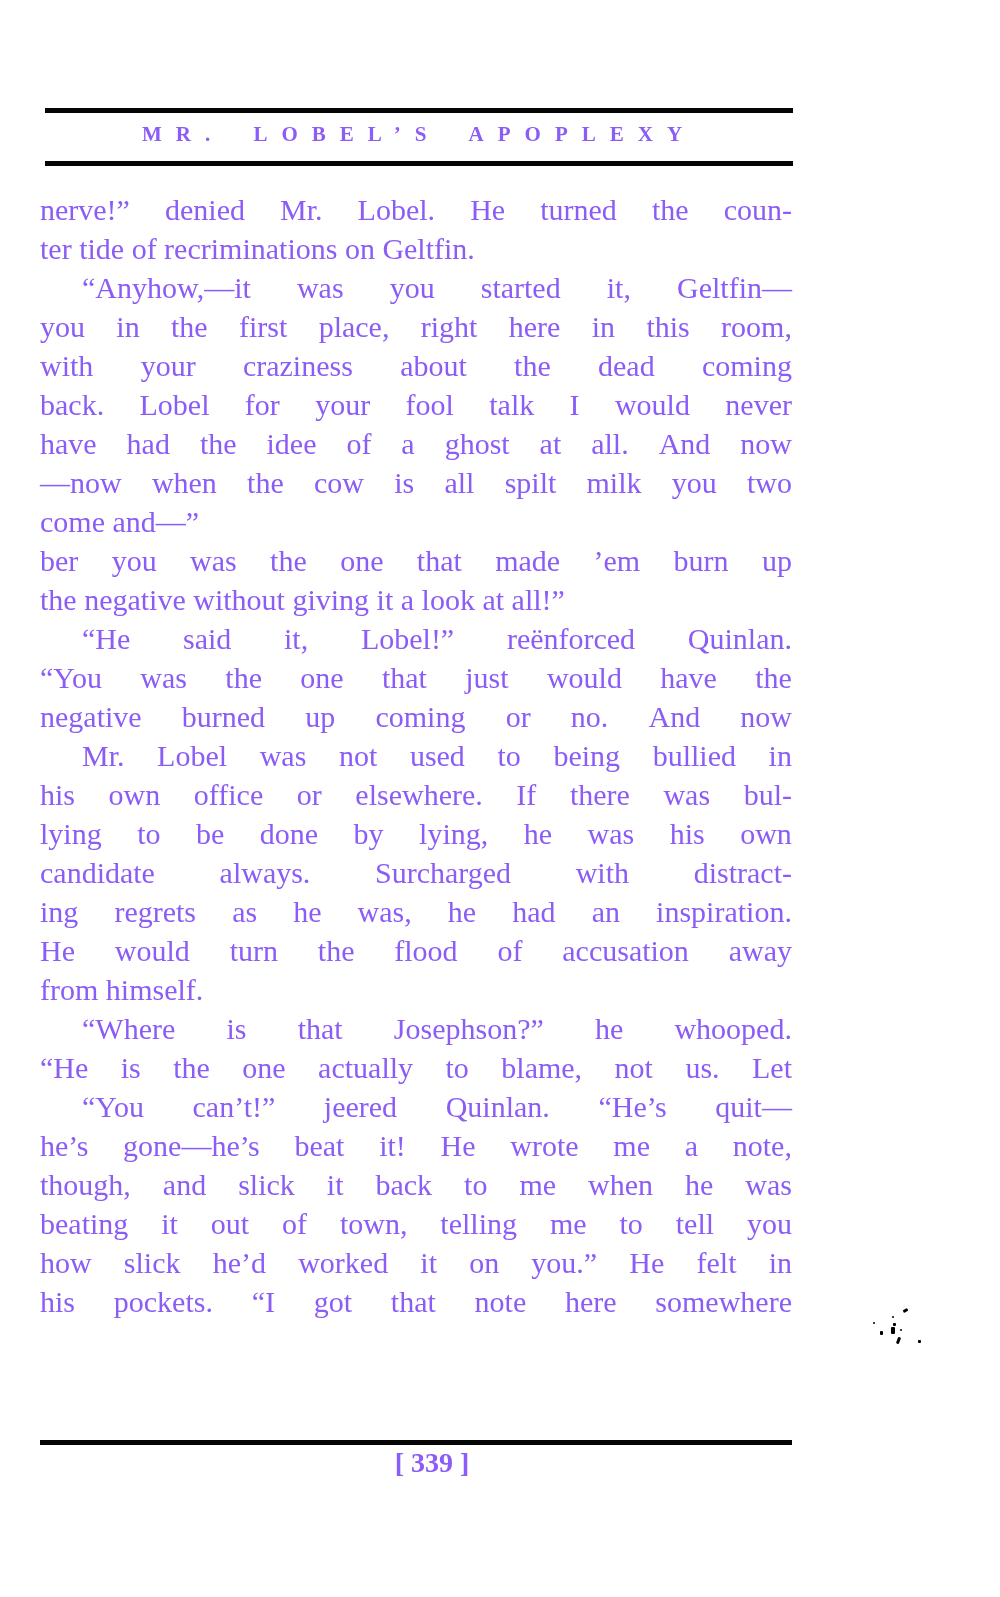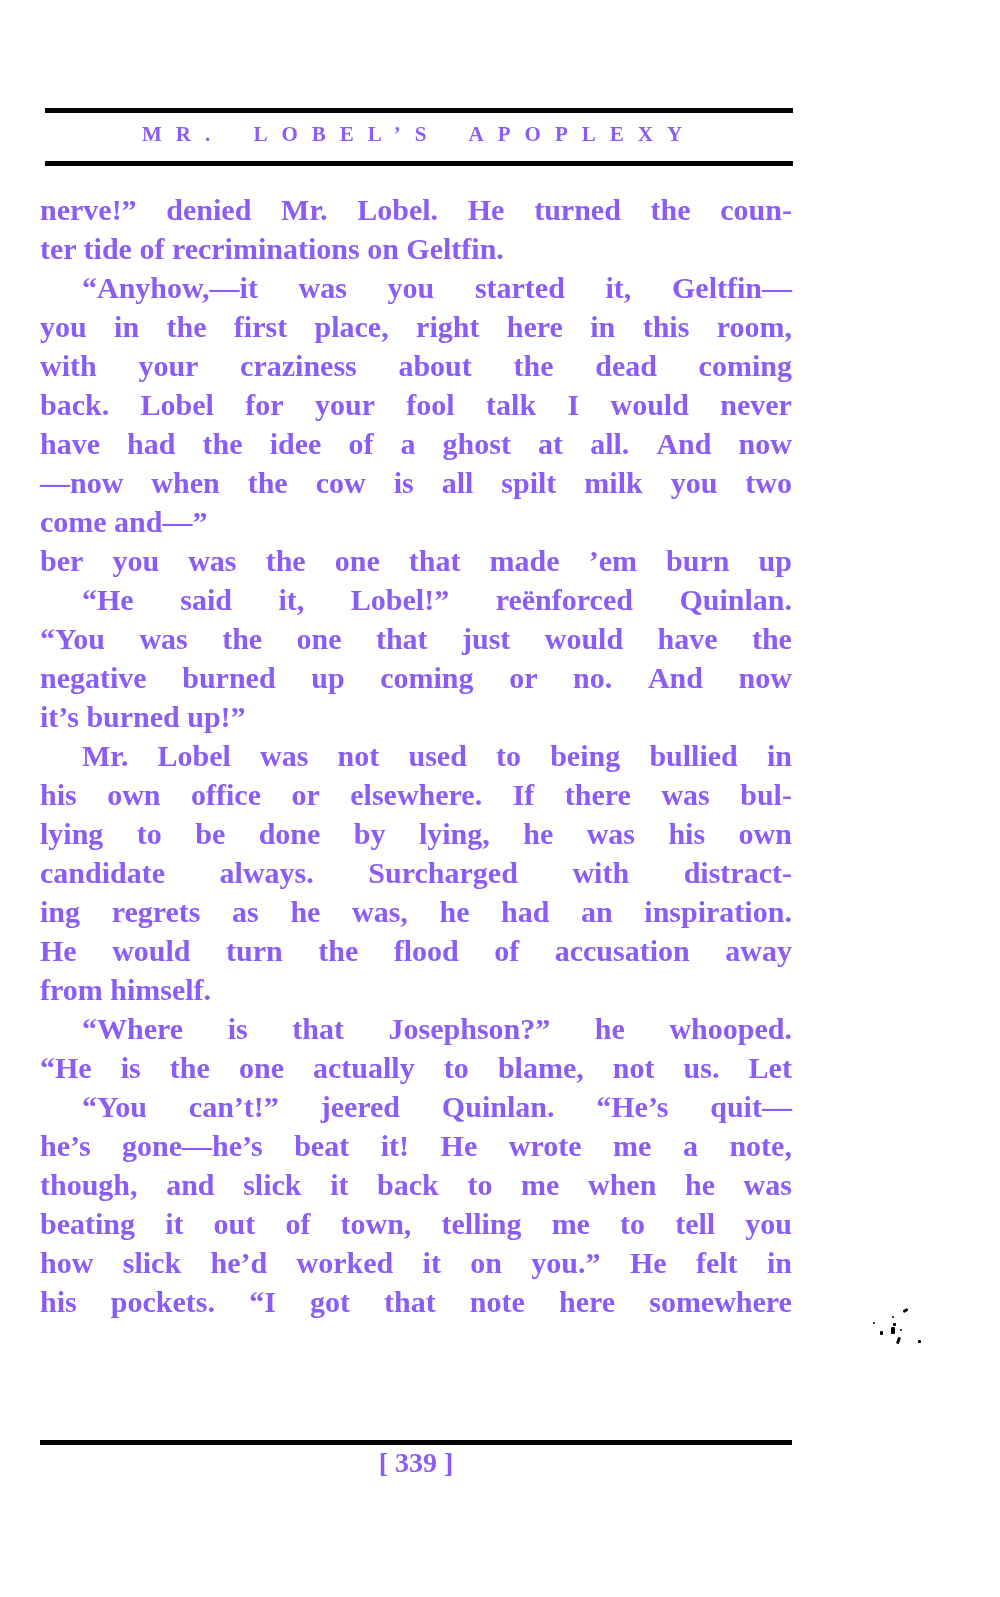--- a/index.html
+++ b/index.html
@@ -25,32 +25,32 @@
     font-size: 21px;
     line-height: 30px;
     letter-spacing: 14px;
     word-spacing: 10px;
     white-space: nowrap;
   }
   .text-block {
     position: absolute;
     left: 40px; top: 150px; width: 752px;
     font-size: 30px;
-    font-weight: bold;
+    font-weight: normal;
     line-height: 39px;
   }
   .line { height: 39px; white-space: nowrap; }
   .line.just {
     display: flex;
     justify-content: space-between;
   }
   .line.indent { padding-left: 42px; }
   .page-number {
     position: absolute;
-    left: 40px; top: 1407px; width: 752px;
+    left: 56px; top: 1407px; width: 752px;
     text-align: center;
     font-size: 28px;
     font-weight: bold;
   }
   .speck { position: absolute; background: #000; border-radius: 1px; }
 </style>
 </head>
 <body>
 
 <div class="page">
@@ -147,20 +147,21 @@
           <span>you</span>
           <span>was</span>
           <span>the</span>
           <span>one</span>
           <span>that</span>
           <span>made</span>
           <span>’em</span>
           <span>burn</span>
           <span>up</span>
         </div>
+        <div class="line">the negative without giving it a look at all!”</div>
       </div>
       <div>
         <div class="line just indent">
           <span>“He</span>
           <span>said</span>
           <span>it,</span>
           <span>Lobel!”</span>
           <span>reënforced</span>
           <span>Quinlan.</span>
         </div>
@@ -178,21 +179,20 @@
         <div class="line just">
           <span>negative</span>
           <span>burned</span>
           <span>up</span>
           <span>coming</span>
           <span>or</span>
           <span>no.</span>
           <span>And</span>
           <span>now</span>
         </div>
-        <div class="line">it’s burned up!”</div>
       </div>
       <div>
         <div class="line just indent">
           <span>Mr.</span>
           <span>Lobel</span>
           <span>was</span>
           <span>not</span>
           <span>used</span>
           <span>to</span>
           <span>being</span>

